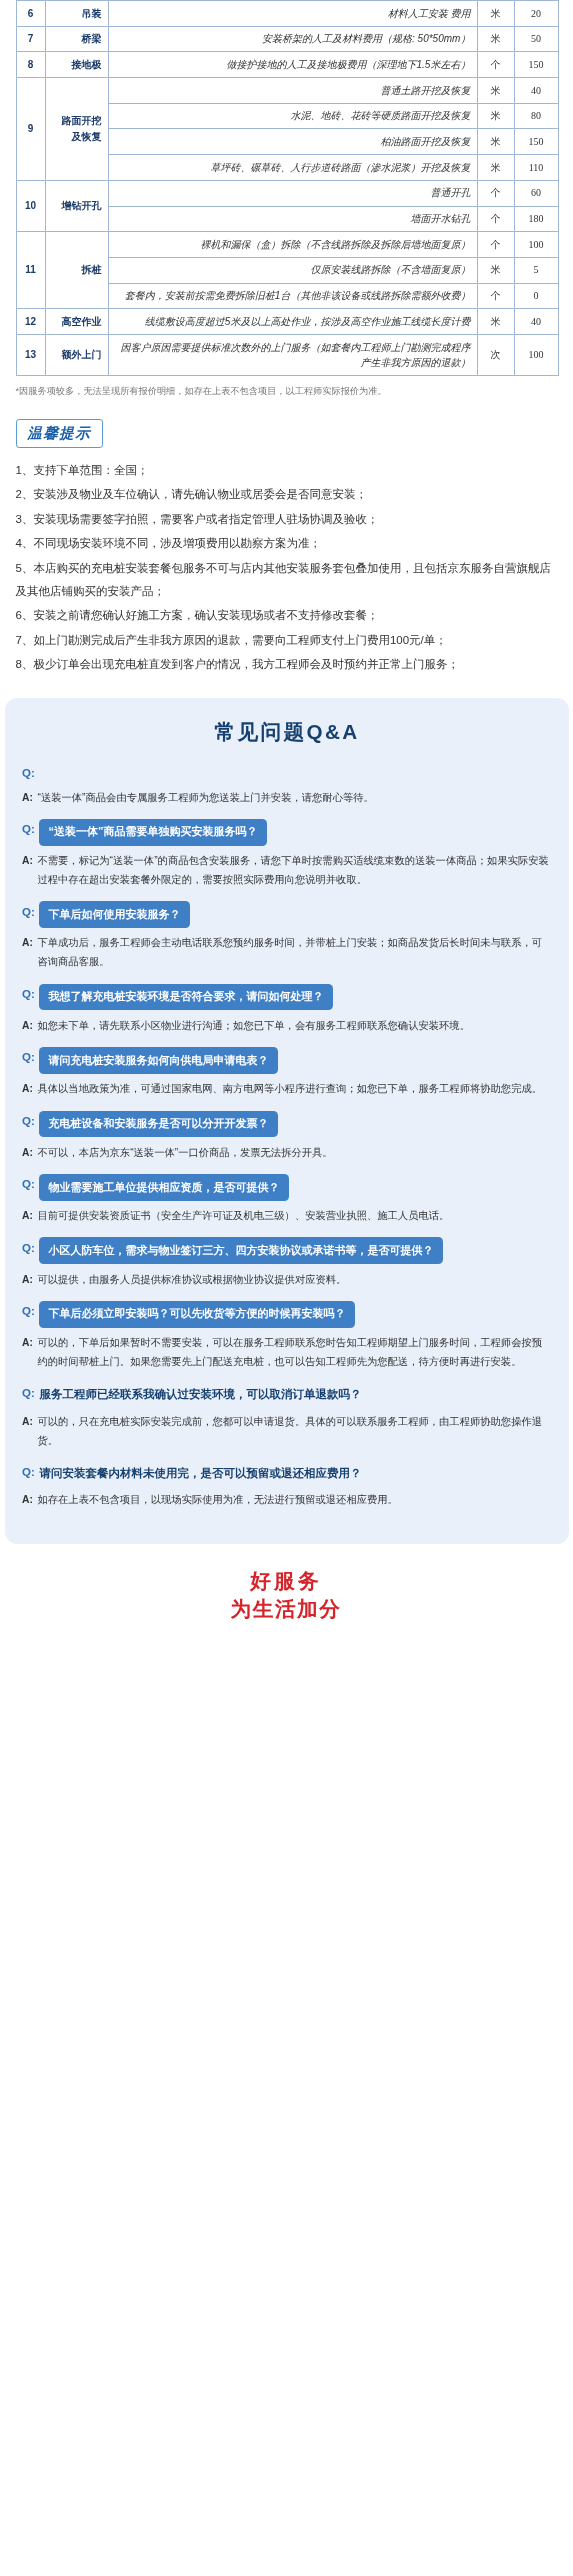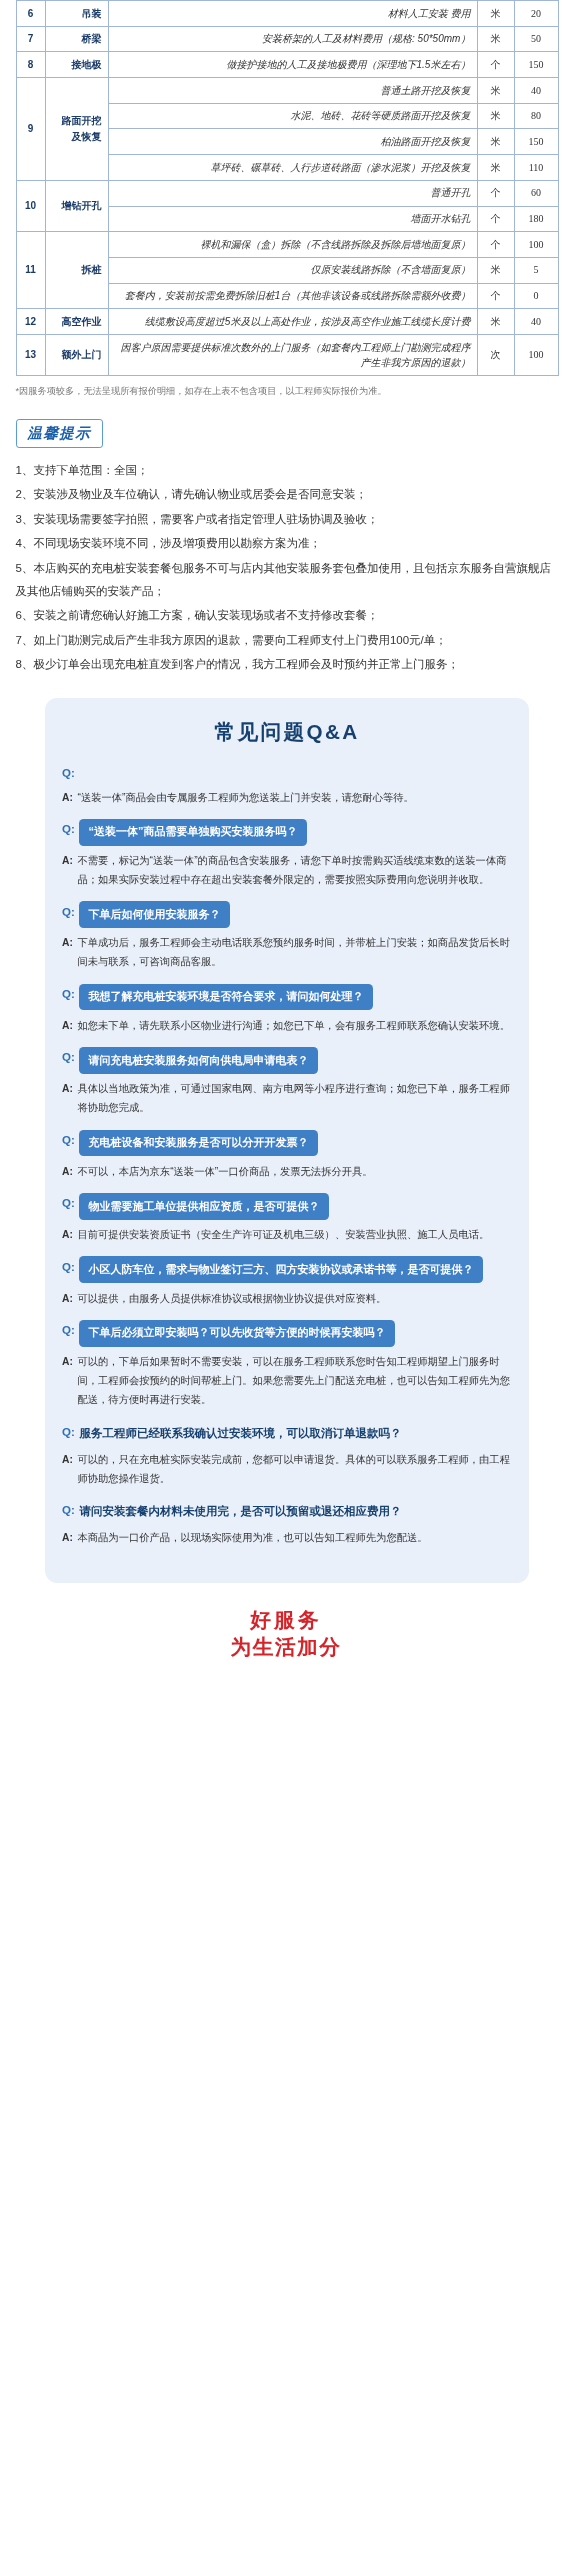--- a/index.html
+++ b/index.html
@@ -58,21 +58,21 @@
   .tips-body {
     margin-top: 10.7px;
     font-size: 11.5px;
     line-height: 2.0;
     color: #333;
   }
   .tips-body div { margin-bottom: 1.5px; }
 
   
   .qa-card {
-    width: 484px;
+    width: 564px;
     margin: 21.4px auto 0;
     background: #e9f0fa;
     border-radius: 12.2px;
     padding: 20px 17px 23px;
   }
   .qa-title {
     text-align: center;
     font-size: 20.7px;
     font-weight: bold;
     color: #16406f;
@@ -364,21 +364,21 @@
       </div>
     </div>
 
     <div class="qa-item">
       <div class="qa-q plain">
         <span class="mark">Q:</span>
         <span class="qtext">请问安装套餐内材料未使用完，是否可以预留或退还相应费用？</span>
       </div>
       <div class="qa-a">
         <span class="mark">A:</span>
-        <span>本商品为一口价产品，以现场实际使用为准，也可以告知工程师先为您配送。</span>
+        <span>如存在上表不包含项目，以现场实际使用为准，无法进行预留或退还相应费用。</span>
       </div>
     </div>
   </div>
 
   <div class="footer">
     <div class="line1">好服务</div>
     <div class="line2">为生活加分</div>
   </div>
 
 </div>

